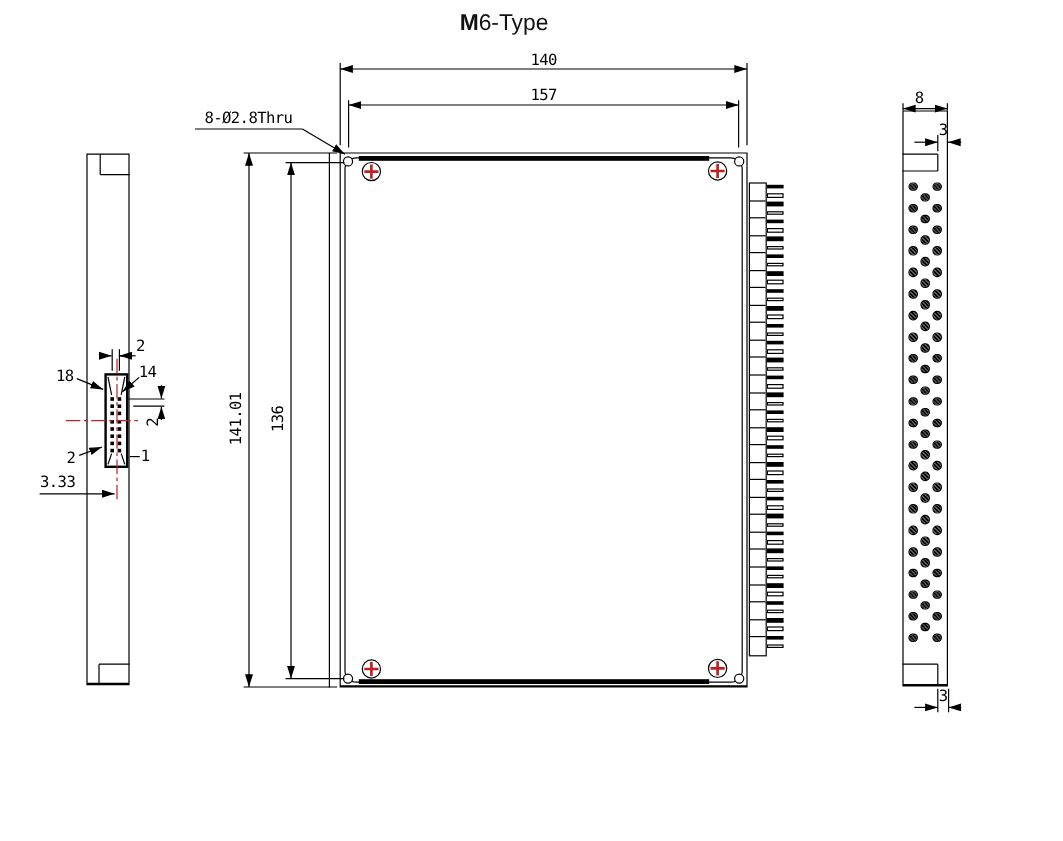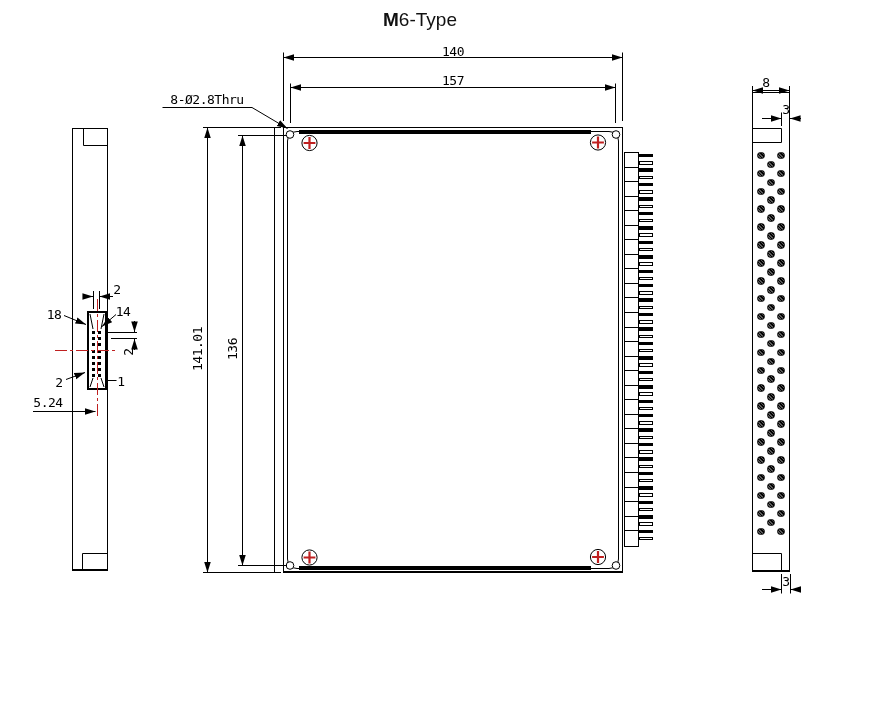--- a/index.html
+++ b/index.html
@@ -338,19 +338,19 @@
   <div class="dim rot" style="left:197px;top:349px;">141.01</div>
   <div class="dim rot" style="left:232px;top:349px;">136</div>
   <div class="dim" style="left:207px;top:99px;">8-Ø2.8Thru</div>
 
   <div class="dim" style="left:117px;top:289px;">2</div>
   <div class="dim" style="left:54px;top:314px;">18</div>
   <div class="dim" style="left:123px;top:311px;">14</div>
   <div class="dim rot" style="left:128px;top:352px;">2</div>
   <div class="dim" style="left:59px;top:382px;">2</div>
   <div class="dim" style="left:121px;top:381px;">1</div>
-  <div class="dim" style="left:48px;top:402px;">5.24</div>
+  <div class="dim" style="left:48px;top:402px;">3.33</div>
 
   <div class="dim" style="left:766px;top:82px;">8</div>
   <div class="dim" style="left:786px;top:109px;">3</div>
   <div class="dim" style="left:786px;top:581px;">3</div>
 
 </div>
 
 </body></html>

